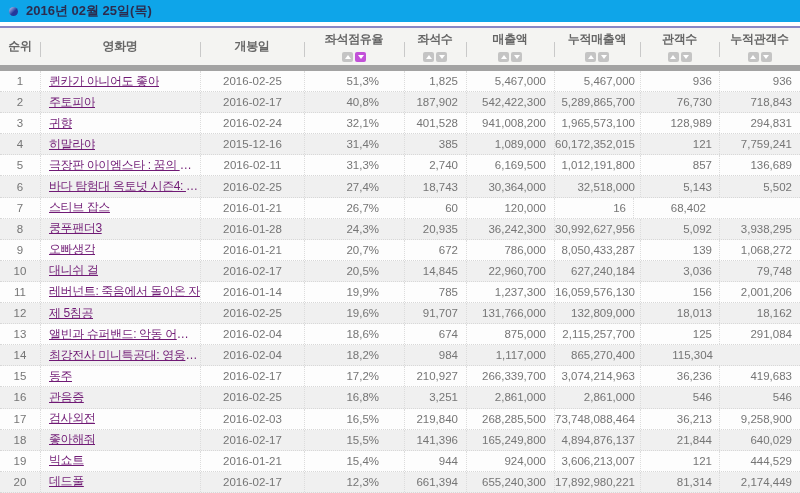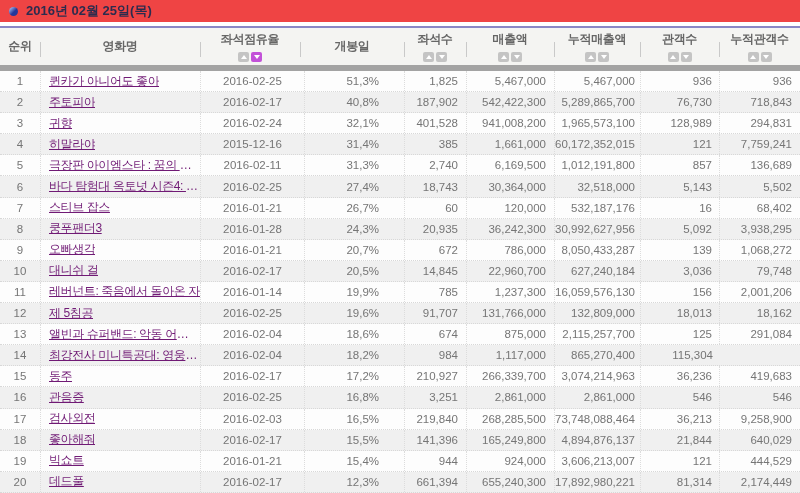--- a/index.html
+++ b/index.html
@@ -1,20 +1,20 @@
 <!DOCTYPE html>
 <html><head>
 <meta charset="utf-8">
 <style>
   * { margin:0; padding:0; box-sizing:border-box; }
   html,body { width:800px; height:493px; overflow:hidden; }
   body { font-family:"Liberation Sans","DejaVu Sans",sans-serif; background:#ffffff; }
 
   
-  .titlebar { height:22px; background:#ef4444; display:flex; align-items:center; padding-left:9px; }
+  .titlebar { height:22px; background:#0ea5e9; display:flex; align-items:center; padding-left:9px; }
   .bullet { width:9px; height:9px; border-radius:50%;
             background:linear-gradient(135deg,#8fa3dd 18%,#24379b 55%); margin-right:8px; flex:none; }
   .title-text { font-size:13px; font-weight:bold; color:#2c2c4e; }
   .gap { height:4px; background:#ffffff; }
   .accent-line { height:2px; background:#8a87c5; }
 
   
   .thead { height:43px; background:#f4f4f2; border-bottom:6px solid #a3a3a3; display:flex; }
   .th { display:flex; flex-direction:column; align-items:center; justify-content:center; gap:4px; position:relative; }
   .th:not(:first-child)::before { content:""; position:absolute; left:0; top:14px; width:1px; height:15px; background:#c9c9c9; }
@@ -65,35 +65,35 @@
   <div class="th c0">
     <span class="th-label">순위</span>
 
   </div>
 
   <div class="th c1">
     <span class="th-label">영화명</span>
 
   </div>
 
+  <div class="th c2">
+    <span class="th-label">개봉일</span>
+
+  </div>
+
   <div class="th c3">
     <span class="th-label">좌석점유율</span>
     <span class="sort-group">
       <span class="sort-btn up">
           <span class="tri-up"></span>
         </span>
       <span class="sort-btn down active">
           <span class="tri-down"></span>
         </span>
     </span>
-  </div>
-
-  <div class="th c2">
-    <span class="th-label">개봉일</span>
-
   </div>
 
   <div class="th c4">
     <span class="th-label">좌석수</span>
     <span class="sort-group">
       <span class="sort-btn up">
           <span class="tri-up"></span>
         </span>
       <span class="sort-btn down">
           <span class="tri-down"></span>
@@ -193,21 +193,21 @@
   </div>
 
   <div class="row even">
     <div class="cell c0 rank">4</div>
     <div class="cell c1 title">
       <a class="movie-link">히말라야</a>
     </div>
     <div class="cell c2 date">2015-12-16</div>
     <div class="cell c3 share">31,4%</div>
     <div class="cell c4 num">385</div>
-    <div class="cell c5 num">1,661,000</div>
+    <div class="cell c5 num">1,089,000</div>
     <div class="cell c6 num cumsales">60,172,352,015</div>
     <div class="cell c7 num aud">121</div>
     <div class="cell c8 num">7,759,241</div>
   </div>
 
   <div class="row">
     <div class="cell c0 rank">5</div>
     <div class="cell c1 title">
       <a class="movie-link">극장판 아이엠스타 : 꿈의 오디션!</a>
     </div>
@@ -236,21 +236,20 @@
 
   <div class="row">
     <div class="cell c0 rank">7</div>
     <div class="cell c1 title">
       <a class="movie-link">스티브 잡스</a>
     </div>
     <div class="cell c2 date">2016-01-21</div>
     <div class="cell c3 share">26,7%</div>
     <div class="cell c4 num">60</div>
     <div class="cell c5 num">120,000</div>
-    <div class="cell c6 num cumsales">532,187,176</div>
     <div class="cell c7 num aud">16</div>
     <div class="cell c8 num">68,402</div>
   </div>
 
   <div class="row even">
     <div class="cell c0 rank">8</div>
     <div class="cell c1 title">
       <a class="movie-link">쿵푸팬더3</a>
     </div>
     <div class="cell c2 date">2016-01-28</div>

